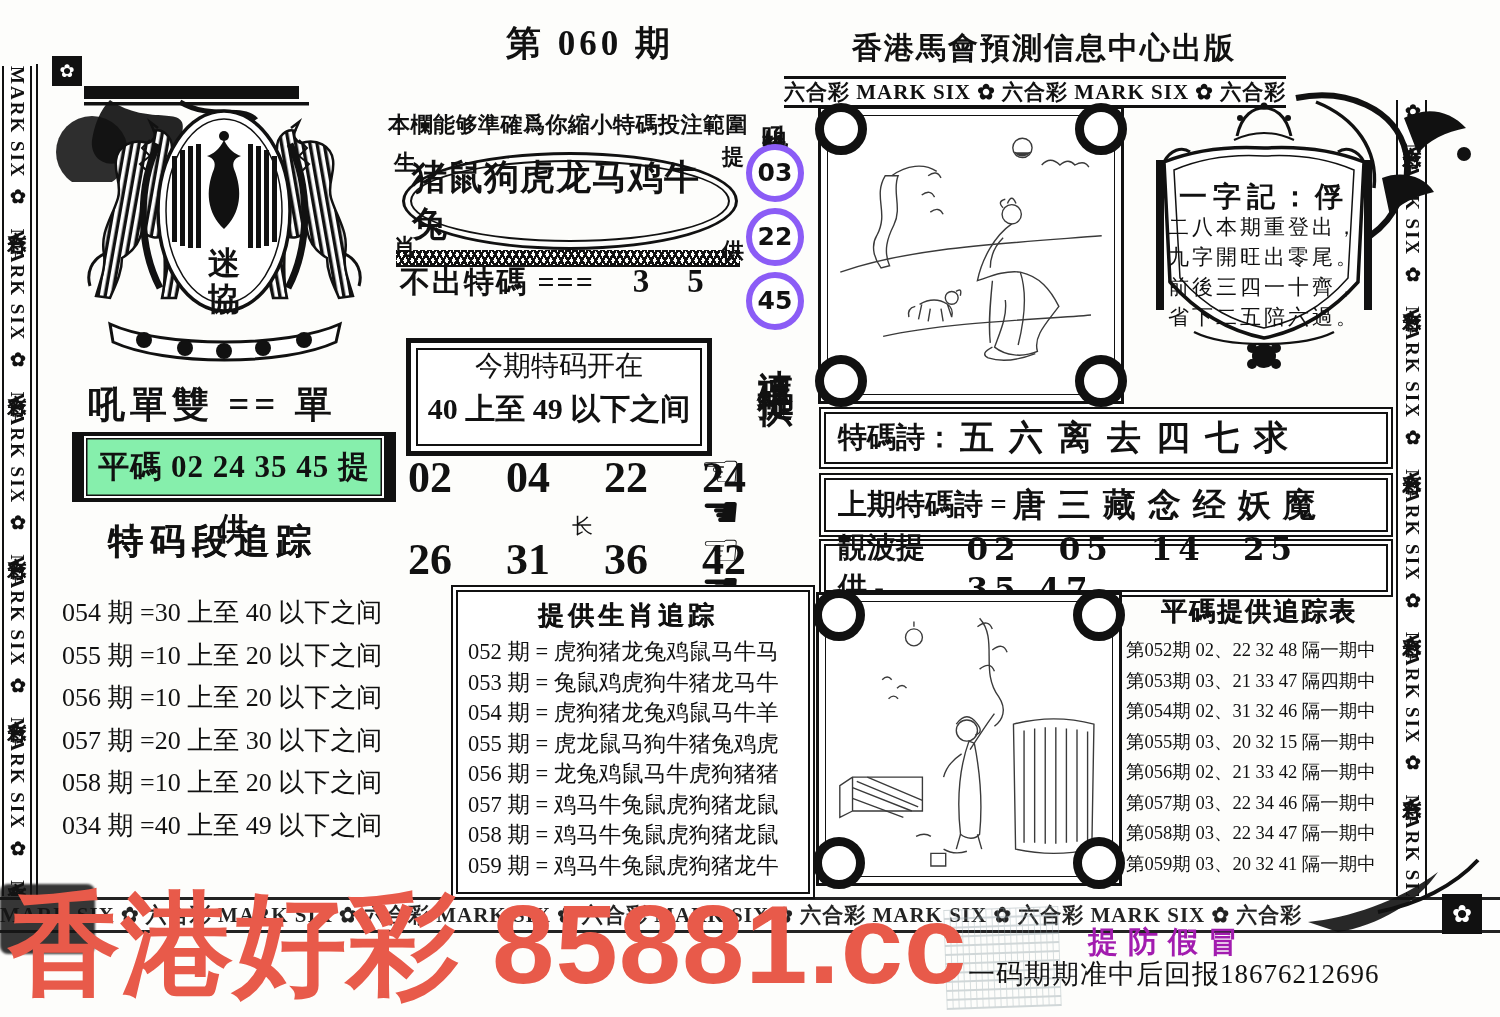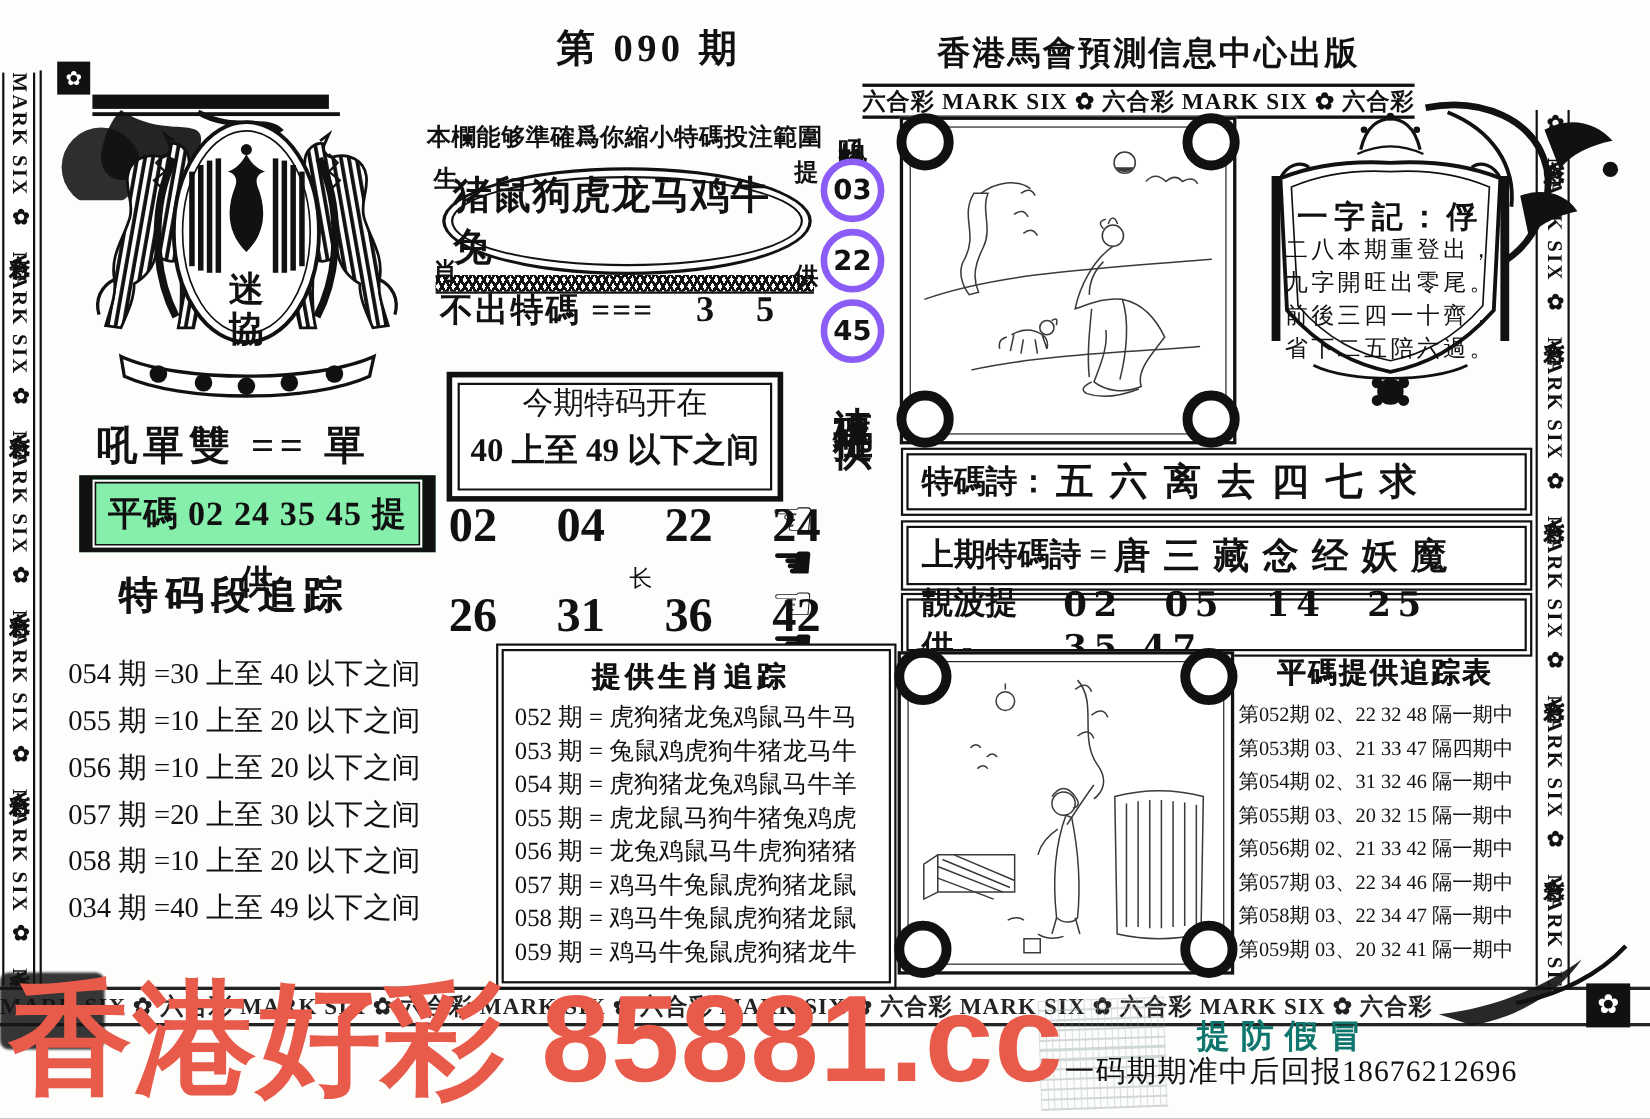--- a/index.html
+++ b/index.html
@@ -73,21 +73,21 @@
     <path d="M118,60 C140,48 164,52 180,70 C160,74 142,82 132,96 Z" fill="#111"></path>
     <path d="M96,120 C116,112 138,118 148,134 C130,138 112,146 104,158 Z" fill="#111"></path>
     <circle cx="178" cy="96" r="7" fill="#111"></circle>
   </svg>
 
   <svg class="abs" style="left:1298px;top:842px;" width="200" height="92" viewBox="0 0 200 92">
     <path d="M10,80 C50,76 100,60 140,30 C120,60 80,84 40,90 Z" fill="#111" opacity=".9"></path>
     <path d="M80,70 C120,62 156,44 180,18" fill="none" stroke="#111" stroke-width="4"></path>
   </svg>
 
-  <div class="abs b ctr" style="left:470px;top:20px;width:240px;font-size:35px;letter-spacing:4px;">第 090 期</div>
+  <div class="abs b ctr" style="left:470px;top:20px;width:240px;font-size:35px;letter-spacing:4px;">第 060 期</div>
   <div class="abs b" style="left:852px;top:28px;font-size:30px;letter-spacing:2px;">香港馬會預測信息中心出版</div>
 
   <svg class="abs" style="left:52px;top:78px;" width="345" height="300" viewBox="0 0 345 300">
     <defs>
       <pattern id="zb" width="7" height="7" patternUnits="userSpaceOnUse" patternTransform="rotate(100)">
         <rect width="7" height="7" fill="#fff"></rect>
         <rect width="7" height="3.4" fill="#111"></rect>
       </pattern>
     </defs>
 
@@ -337,18 +337,18 @@
       <div class="row-line">第056期 02、21 33 42 隔一期中</div>
       <div class="row-line">第057期 03、22 34 46 隔一期中</div>
       <div class="row-line">第058期 03、22 34 47 隔一期中</div>
       <div class="row-line">第059期 03、20 32 41 隔一期中</div>
     </div>
   </div>
 
   <div class="abs smudge" style="left:0;top:884px;width:95px;height:70px;"></div>
   <div class="abs stamp" style="left:945px;top:908px;width:115px;height:100px;"></div>
 
-  <div class="abs b" style="left:1088px;top:922px;font-size:30px;letter-spacing:10px;color:#0f766e;filter:blur(.4px);">提防假冒</div>
+  <div class="abs b" style="left:1088px;top:922px;font-size:30px;letter-spacing:10px;color:#a21caf;filter:blur(.4px);">提防假冒</div>
   <div class="abs" style="left:968px;top:956px;font-size:27px;letter-spacing:1px;">一码期期准中后回报18676212696</div>
 
   <div class="abs watermark" style="left:8px;top:870px;font-size:112px;letter-spacing:1px;">香港好彩 85881.cc</div>
 
 </div>
 
 </body></html>

